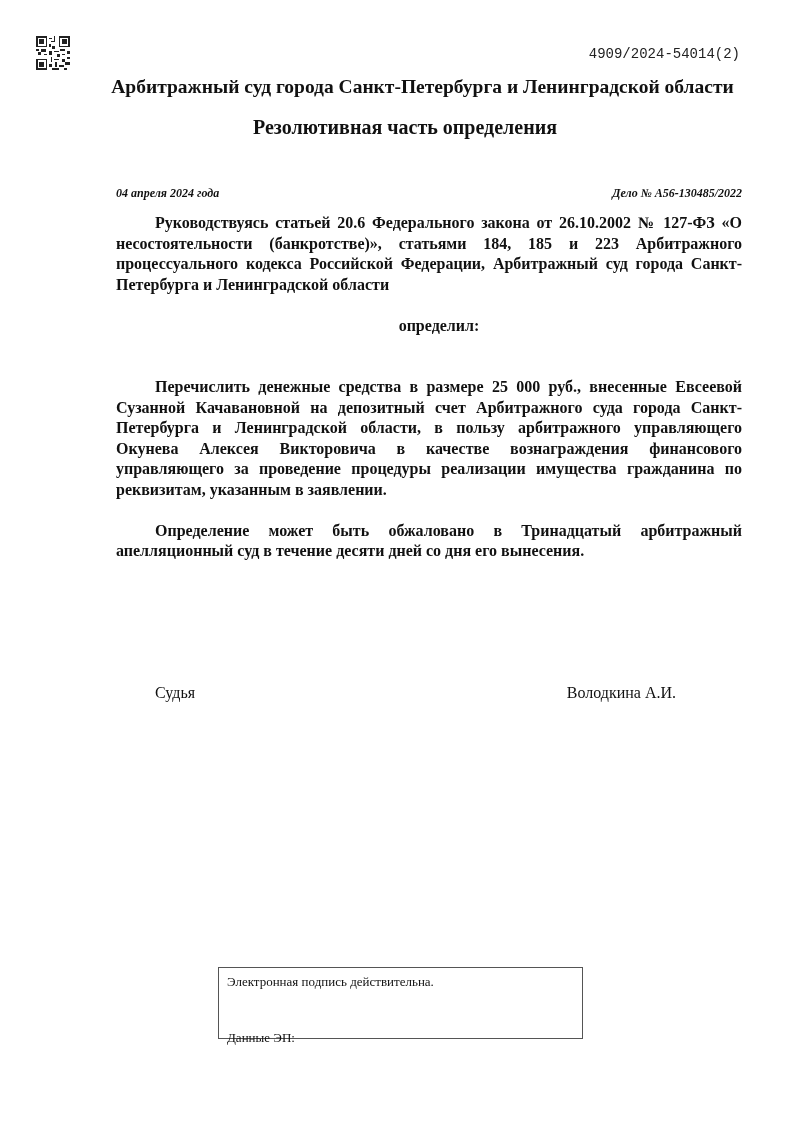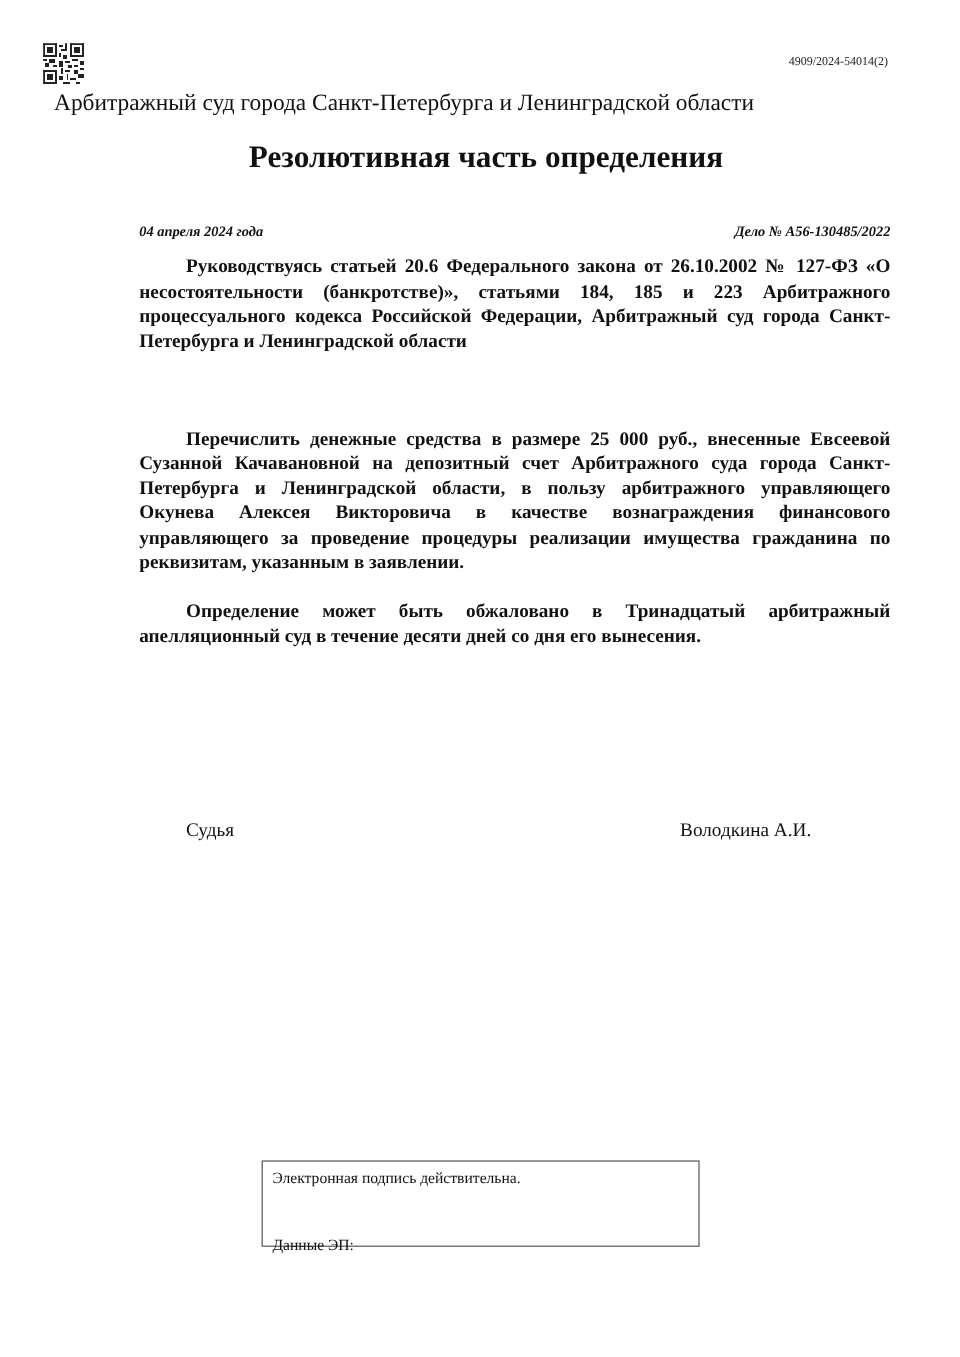--- a/index.html
+++ b/index.html
@@ -1,21 +1,21 @@
 <!DOCTYPE html>
 <html><head>
 <meta charset="utf-8">
 <style>
   html, body { margin: 0; padding: 0; background: #ffffff; }
   body { width: 800px; height: 1131px; position: relative; overflow: hidden;
          font-family: "Liberation Serif", serif; color: #111; }
   .qr { position: absolute; left: 36px; top: 36px; width: 34px; height: 34px; }
-  .docnum { position: absolute; right: 60px; top: 46px; font-family: Liberation Serif, serif; font-size: 10px; color: #222; }
-  .court { position: absolute; left: 0; right: 0; top: 76px; text-align: left; font-weight: normal; font-size: 19.5px; padding-left: 45px; }
-  .title { position: absolute; left: 0; right: 0; top: 116px; text-align: center; font-weight: bold; font-size: 26px; padding-left: 10px; }
+  .docnum { position: absolute; right: 60px; top: 46px; font-family: Liberation Mono, monospace; font-size: 14px; color: #222; }
+  .court { position: absolute; left: 0; right: 0; top: 76px; text-align: center; font-weight: bold; font-size: 19.5px; padding-left: 45px; }
+  .title { position: absolute; left: 0; right: 0; top: 116px; text-align: center; font-weight: bold; font-size: 20px; padding-left: 10px; }
   .dateline { position: absolute; left: 116px; right: 58px; top: 186px; font-style: italic; font-weight: bold; font-size: 12px; display: flex; justify-content: space-between; }
   .body { position: absolute; left: 116px; width: 626px; top: 213px; font-size: 16px; line-height: 20.5px; }
   .p { text-align: justify; text-indent: 39px; margin: 0; font-weight: bold; }
   .gap { height: 20.5px; }
   .decided { text-align: center; font-weight: bold; margin: 0; padding-left: 20px; }
   .p.ind2 { text-indent: 55px; }
   .sign { position: absolute; left: 155px; right: 124px; top: 684px; font-size: 16px; display: flex; justify-content: space-between; }
   .sigbox { position: absolute; left: 218px; top: 967px; width: 365px; height: 72px; border: 1.3px solid #555; box-sizing: border-box; }
   .sig-valid { position: absolute; left: 8px; top: 6px; font-size: 13px; }
   .sig-label { position: absolute; left: 8px; top: 26px; font-size: 13px; margin-top: 36px; }
@@ -76,20 +76,21 @@
 <div class="title">Резолютивная часть определения</div>
 
 <div class="dateline">
   <span>04 апреля 2024 года</span>
   <span>Дело № А56-130485/2022</span>
 </div>
 
 <div class="body">
   <p class="p">Руководствуясь статьей 20.6 Федерального закона от 26.10.2002 № 127-ФЗ «О несостоятельности (банкротстве)», статьями 184, 185 и 223 Арбитражного процессуального кодекса Российской Федерации, Арбитражный суд города Санкт-Петербурга и Ленинградской области</p>
   <div class="gap"></div>
+  <p class="decided">определил:</p>
   <div class="gap"></div>
   <div class="gap"></div>
   <p class="p">Перечислить денежные средства в размере 25 000 руб., внесенные Евсеевой Сузанной Качавановной на депозитный счет Арбитражного суда города Санкт-Петербурга и Ленинградской области, в пользу арбитражного управляющего Окунева Алексея Викторовича в качестве вознаграждения финансового управляющего за проведение процедуры реализации имущества гражданина по реквизитам, указанным в заявлении.</p>
   <div class="gap"></div>
   <p class="p">Определение может быть обжаловано в Тринадцатый арбитражный апелляционный суд в течение десяти дней со дня его вынесения.</p>
 </div>
 
 <div class="sign">
   <span>Судья</span>
   <span>Володкина А.И.</span>

